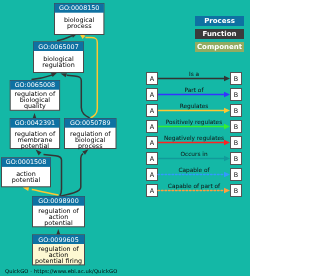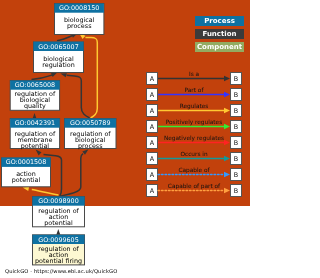--- a/index.html
+++ b/index.html
@@ -1,18 +1,18 @@
 <!DOCTYPE html>
 <html><head>
 <meta charset="utf-8">
 <style>
   html,body{margin:0;padding:0;background:#ffffff;width:250px;height:278px;overflow:hidden;}
   body{font-family:"DejaVu Sans",sans-serif;-webkit-font-smoothing:antialiased;}
   svg text{-webkit-font-smoothing:antialiased;}
-  #root{position:relative;width:250px;height:206px;background:#c2410c;}
+  #root{position:relative;width:250px;height:276px;background:#14b8a6;}
   #chart{position:absolute;left:0;top:0;}
   .nodeid{font-family:"DejaVu Sans",sans-serif;font-size:6.4px;fill:#fff;}
   .nodelbl{font-family:"DejaVu Sans",sans-serif;font-size:6.4px;fill:#000;}
   .badgelbl{font-family:"DejaVu Sans",sans-serif;font-size:7px;fill:#fff;font-weight:bold;}
   .rellbl{font-family:"DejaVu Sans",sans-serif;font-size:5.8px;fill:#111;}
   .abbox{font-family:"DejaVu Sans",sans-serif;font-size:6.4px;fill:#111;}
   #footer-text{position:absolute;left:5px;top:268px;font-family:"DejaVu Sans",sans-serif;font-size:5.2px;color:#000;letter-spacing:0.1px;}
 </style>
 </head>
 <body>

